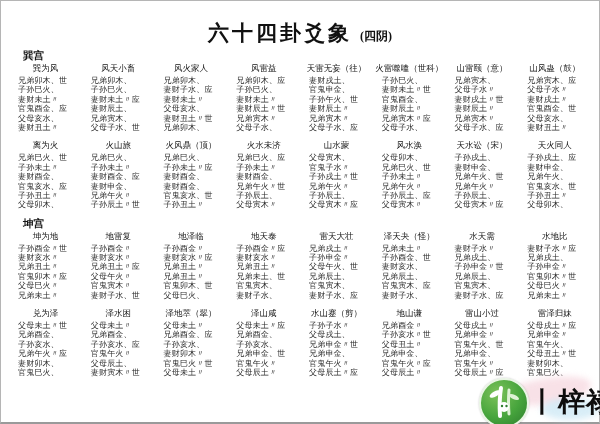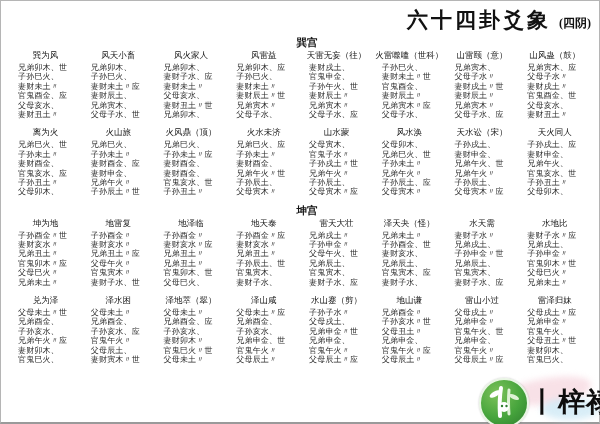--- a/index.html
+++ b/index.html
@@ -1,24 +1,24 @@
 <!DOCTYPE html>
 <html><head>
 <meta charset="utf-8">
 <style>
   html,body{margin:0;padding:0;background:#fff;}
   body{width:600px;height:424px;overflow:hidden;position:relative;
        font-family:"Liberation Serif","DejaVu Serif",serif;color:#1c1c1c;}
   .page{position:absolute;inset:0;border:1px solid #b5b5b5;border-bottom:2px solid #9a9a9a;
         background:#fff;box-sizing:border-box;padding:6px 8px 0 8px;}
-  .title-row{text-align:right;margin-top:0;height:26px;line-height:26px;white-space:nowrap;}
+  .title-row{text-align:center;margin-top:13px;height:26px;line-height:26px;white-space:nowrap;}
   .main-title{font-size:21px;font-weight:bold;letter-spacing:3px;color:#111;}
   .sub-title{font-size:12px;font-weight:bold;margin-left:4px;color:#111;}
   .palace-section{margin-top:4px;}
-  .palace-label{font-size:10.5px;font-weight:bold;margin-left:14px;height:12px;line-height:12px;color:#151515;text-align:center;}
+  .palace-label{font-size:10.5px;font-weight:bold;margin-left:14px;height:12px;line-height:12px;color:#151515;}
   .hex-grid{display:grid;grid-template-columns:repeat(8,1fr);margin-top:1px;}
   .hex-col{min-width:0;}
   .hex-name{font-size:8.5px;font-weight:normal;text-align:center;height:11px;line-height:11px;
             white-space:nowrap;color:#151515;}
   .yao-lines{padding:2px 0 4px 9px;}
   .yao-line{font-size:8px;line-height:9.4px;height:9.4px;white-space:nowrap;color:#2a2a2a;
             letter-spacing:0.2px;}
   
   .watermark{position:absolute;right:0;bottom:0;width:122px;height:52px;pointer-events:none;}
   .splash-pink{position:absolute;right:8px;bottom:18px;width:86px;height:26px;background:#f3c9d4;
@@ -263,21 +263,21 @@
               <div class="yao-line">官鬼卯木、世</div>
               <div class="yao-line">父母巳火、</div>
             </div>
           </div>
           <div class="hex-col">
             <div class="hex-name">地天泰</div>
             <div class="yao-lines">
               <div class="yao-line">子孙酉金〃应</div>
               <div class="yao-line">妻财亥水〃</div>
               <div class="yao-line">兄弟丑土〃</div>
-              <div class="yao-line">子孙辰土、世</div>
+              <div class="yao-line">兄弟未土、世</div>
               <div class="yao-line">官鬼寅木、</div>
               <div class="yao-line">妻财子水、</div>
             </div>
           </div>
           <div class="hex-col">
             <div class="hex-name">雷天大壮</div>
             <div class="yao-lines">
               <div class="yao-line">兄弟戌土〃</div>
               <div class="yao-line">子孙申金〃</div>
               <div class="yao-line">父母午火、世</div>

